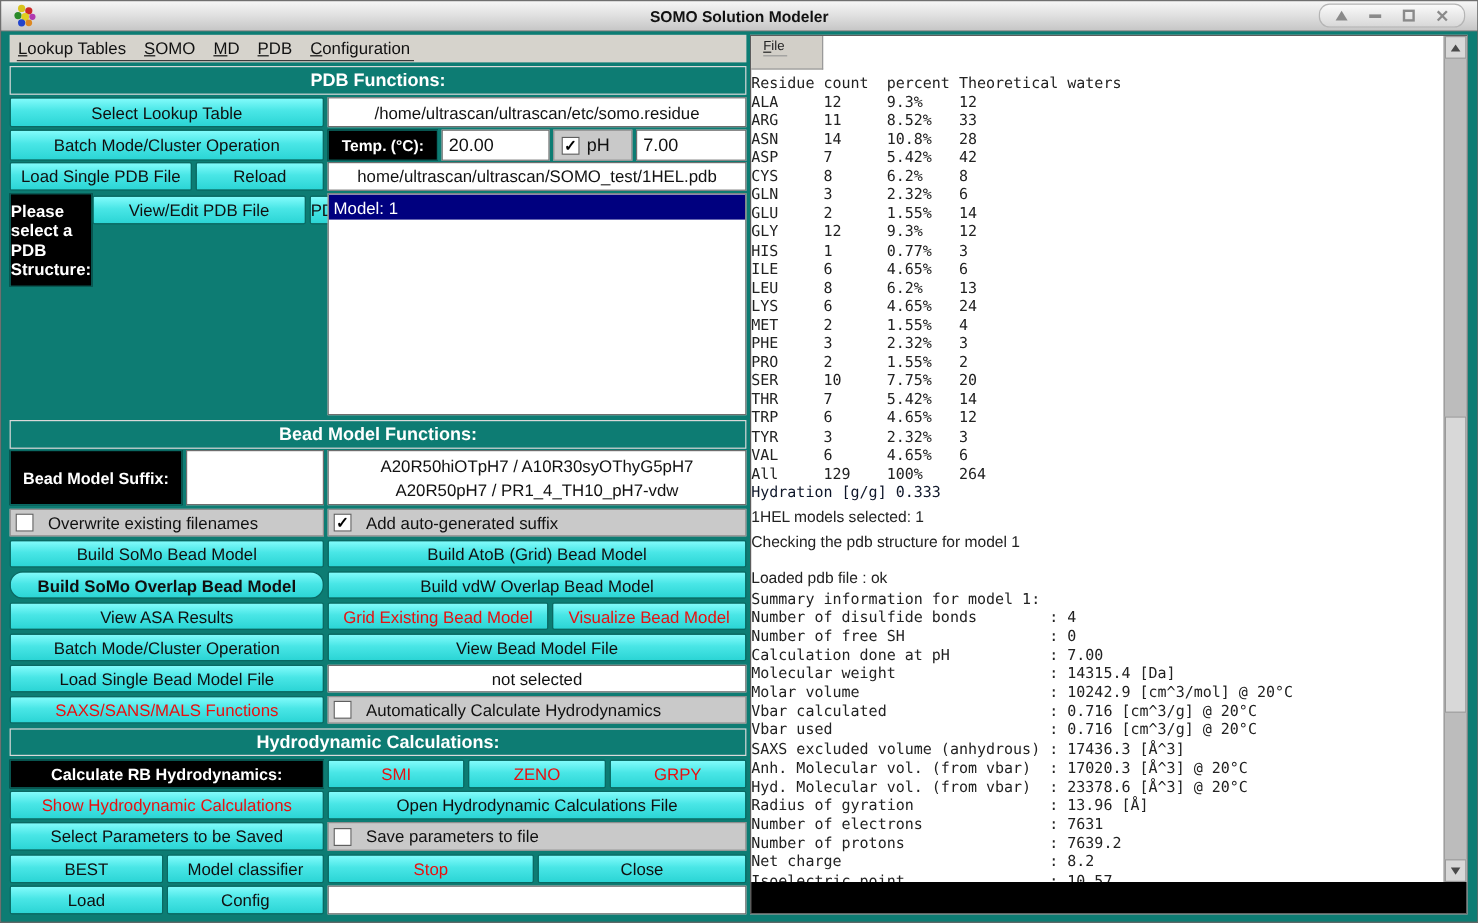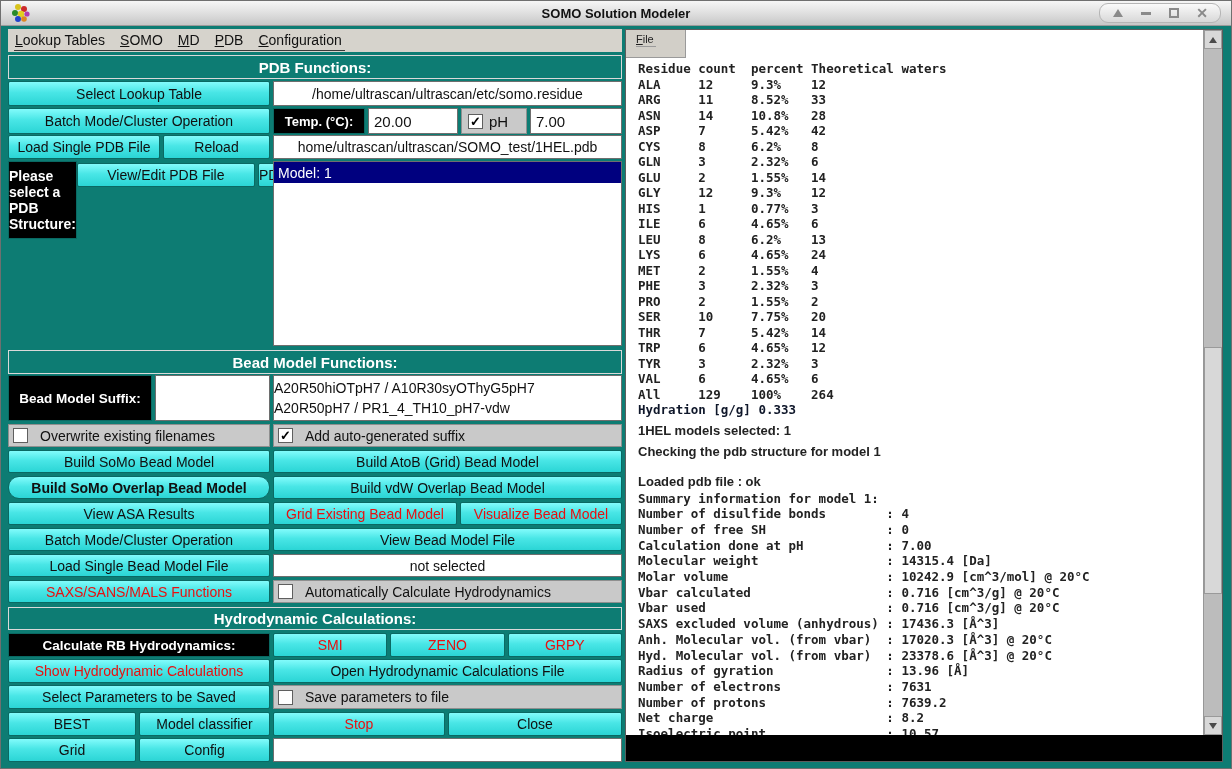--- a/index.html
+++ b/index.html
@@ -57,29 +57,29 @@
   .list-item { height:21px; font-size:14px; display:flex; align-items:center; padding-left:4px; color:#111; cursor:pointer; }
   .list-item.sel { background:#00007f; color:#fff; }
 
   .col { display:flex; flex-direction:row; }
 
   
   .w262 { width:262px; flex:none; }
   .grow { flex:1; }
 
   .suffix-info { background:#fff; border:1px solid #6e6e6e; font-size:14px; color:#111;
-                 display:flex; flex-direction:column; justify-content:center; line-height:20px; }
+                 display:flex; flex-direction:column; align-items:center; justify-content:center; line-height:20px; }
 
   
   .file-strip { position:absolute; top:0; left:0; width:60px; height:28px; background:#d2cfc8;
                 border-right:1px solid #9a9a9a; border-bottom:1px solid #9a9a9a;
                 display:flex; align-items:flex-start; padding:3px 0 0 10px; z-index:2; }
   .file-menu { font-size:11px; color:#222; cursor:pointer; border-bottom:1px solid #9a9a9a; padding:0 2px 1px 0; }
   .right-text { position:absolute; top:28px; left:0; right:20px; bottom:26px; overflow:hidden;
-                padding:3px 4px 4px 12px;font-weight:bold; }
+                padding:3px 4px 4px 0; }
   pre.mono { font-family:"DejaVu Sans Mono", monospace; font-size:12.5px; line-height:15.5px; color:#222; }
   .hydration { font-family:"DejaVu Sans Mono", monospace; font-size:12.5px; line-height:15.5px;
                color:#0f172a; margin-top:0px; }
   .sansline { font-size:13px; color:#222; margin-top:5px; line-height:16px; }
   pre.mono.summary { line-height:15.7px; margin-top:1px; }
 
   .vscroll { position:absolute; top:0; right:0; bottom:26px; width:19px; background:#bcbcbc; border-left:1px solid #979797; }
   .sbtn { position:absolute; left:0; right:0; height:19px; background:#d8d8d8; border:1px solid #9a9a9a;
           display:flex; align-items:center; justify-content:center; cursor:pointer; }
   .sbtn.up { top:0; } .sbtn.down { bottom:0; }
@@ -255,21 +255,21 @@
       </div>
 
       <div class="row mt3" style="height:24px">
         <div class="btn" style="width:128px">BEST</div>
         <div class="btn" style="width:131px">Model classifier</div>
         <div class="btn red" style="width:172px">Stop</div>
         <div class="btn grow">Close</div>
       </div>
 
       <div class="row mt2" style="height:24px">
-        <div class="btn" style="width:128px">Grid</div>
+        <div class="btn" style="width:128px">Load</div>
         <div class="btn" style="width:131px">Config</div>
         <div class="field grow"></div>
       </div>
 
     </div>
 
     <div class="right">
       <div class="file-strip">
         <span class="file-menu"><span class="u">F</span>ile</span>
       </div>

